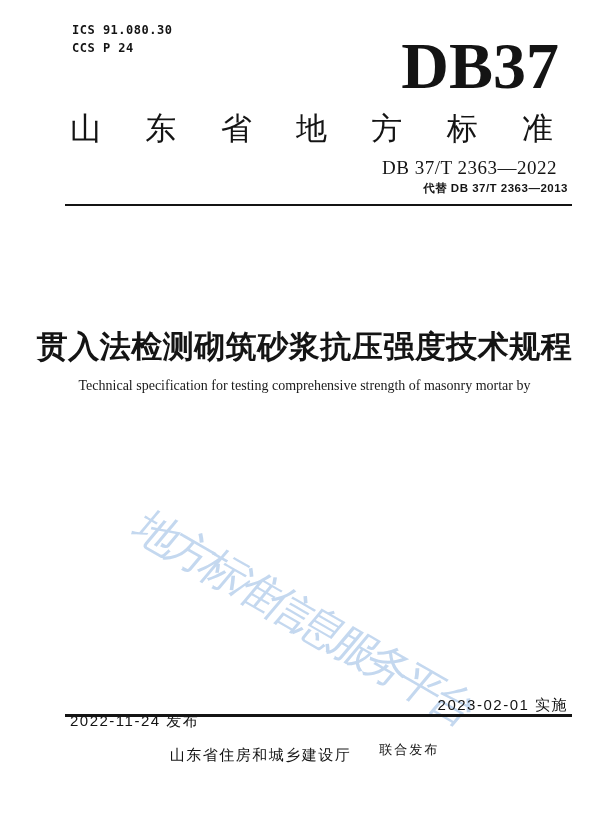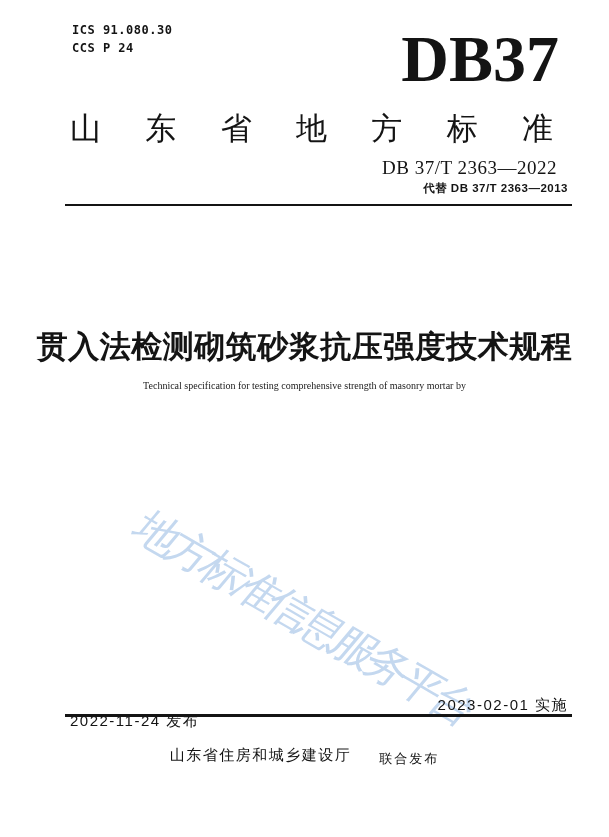--- a/index.html
+++ b/index.html
@@ -19,21 +19,21 @@
     top: 21px;
     font-family: "DejaVu Sans Mono", monospace;
     font-size: 12px;
     font-weight: bold;
     line-height: 18px;
     letter-spacing: 0.5px;
   }
   
   .db-logo {
     position: absolute;
-    top: 26px;
+    top: 33px;
     right: 50px;
     font-family: "Liberation Serif", serif;
     font-weight: bold;
     font-size: 66px;
     line-height: 66px;
     letter-spacing: 0px;
   }
   
   .std-type {
     position: absolute;
@@ -84,21 +84,21 @@
     font-weight: bold;
     letter-spacing: 0.5px;
   }
   .title-en {
     position: absolute;
     left: 0;
     right: 0;
     top: 375px;
     text-align: center;
     font-family: "Liberation Serif", serif;
-    font-size: 10px;
+    font-size: 14px;
     line-height: 22.5px;
     color: #1a1a1a;
   }
   .watermark {
     position: absolute;
     left: 158px;
     top: 500px;
     transform: rotate(30deg) skewX(-10deg);
     transform-origin: 0 0;
     font-size: 44px;
@@ -132,21 +132,21 @@
     height: 3px;
     background: #141414;
   }
   .publishers {
     position: absolute;
     left: 0;
     right: 0;
     top: 741px;
     display: flex;
     justify-content: center;
-    align-items: flex-end;
+    align-items: flex-start;
     gap: 28px;
   }
   .pub-col {
     font-size: 15px;
     line-height: 27px;
     letter-spacing: 1.5px;
     font-weight: 500;
     text-align: center;
   }
   .joint {

